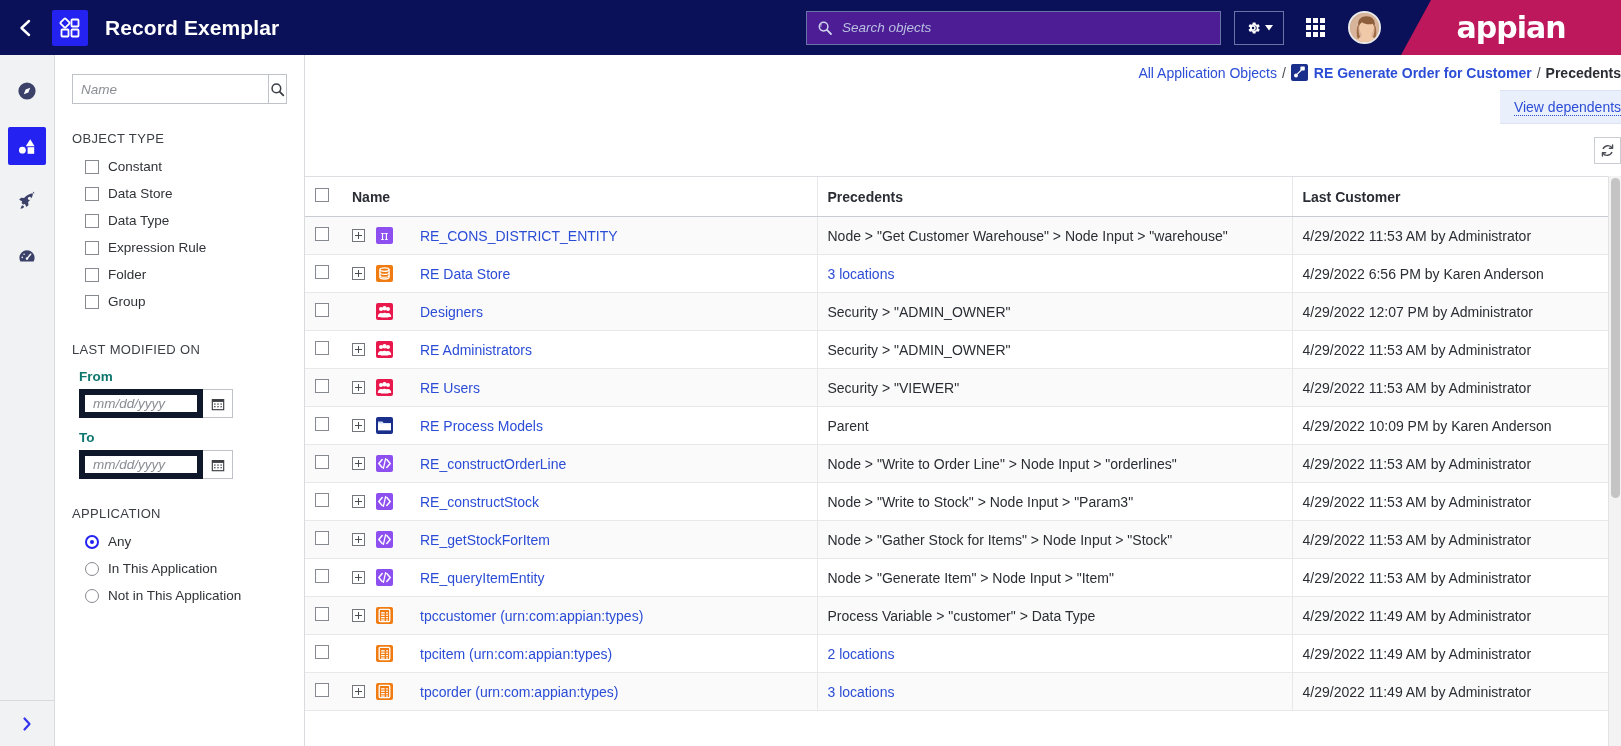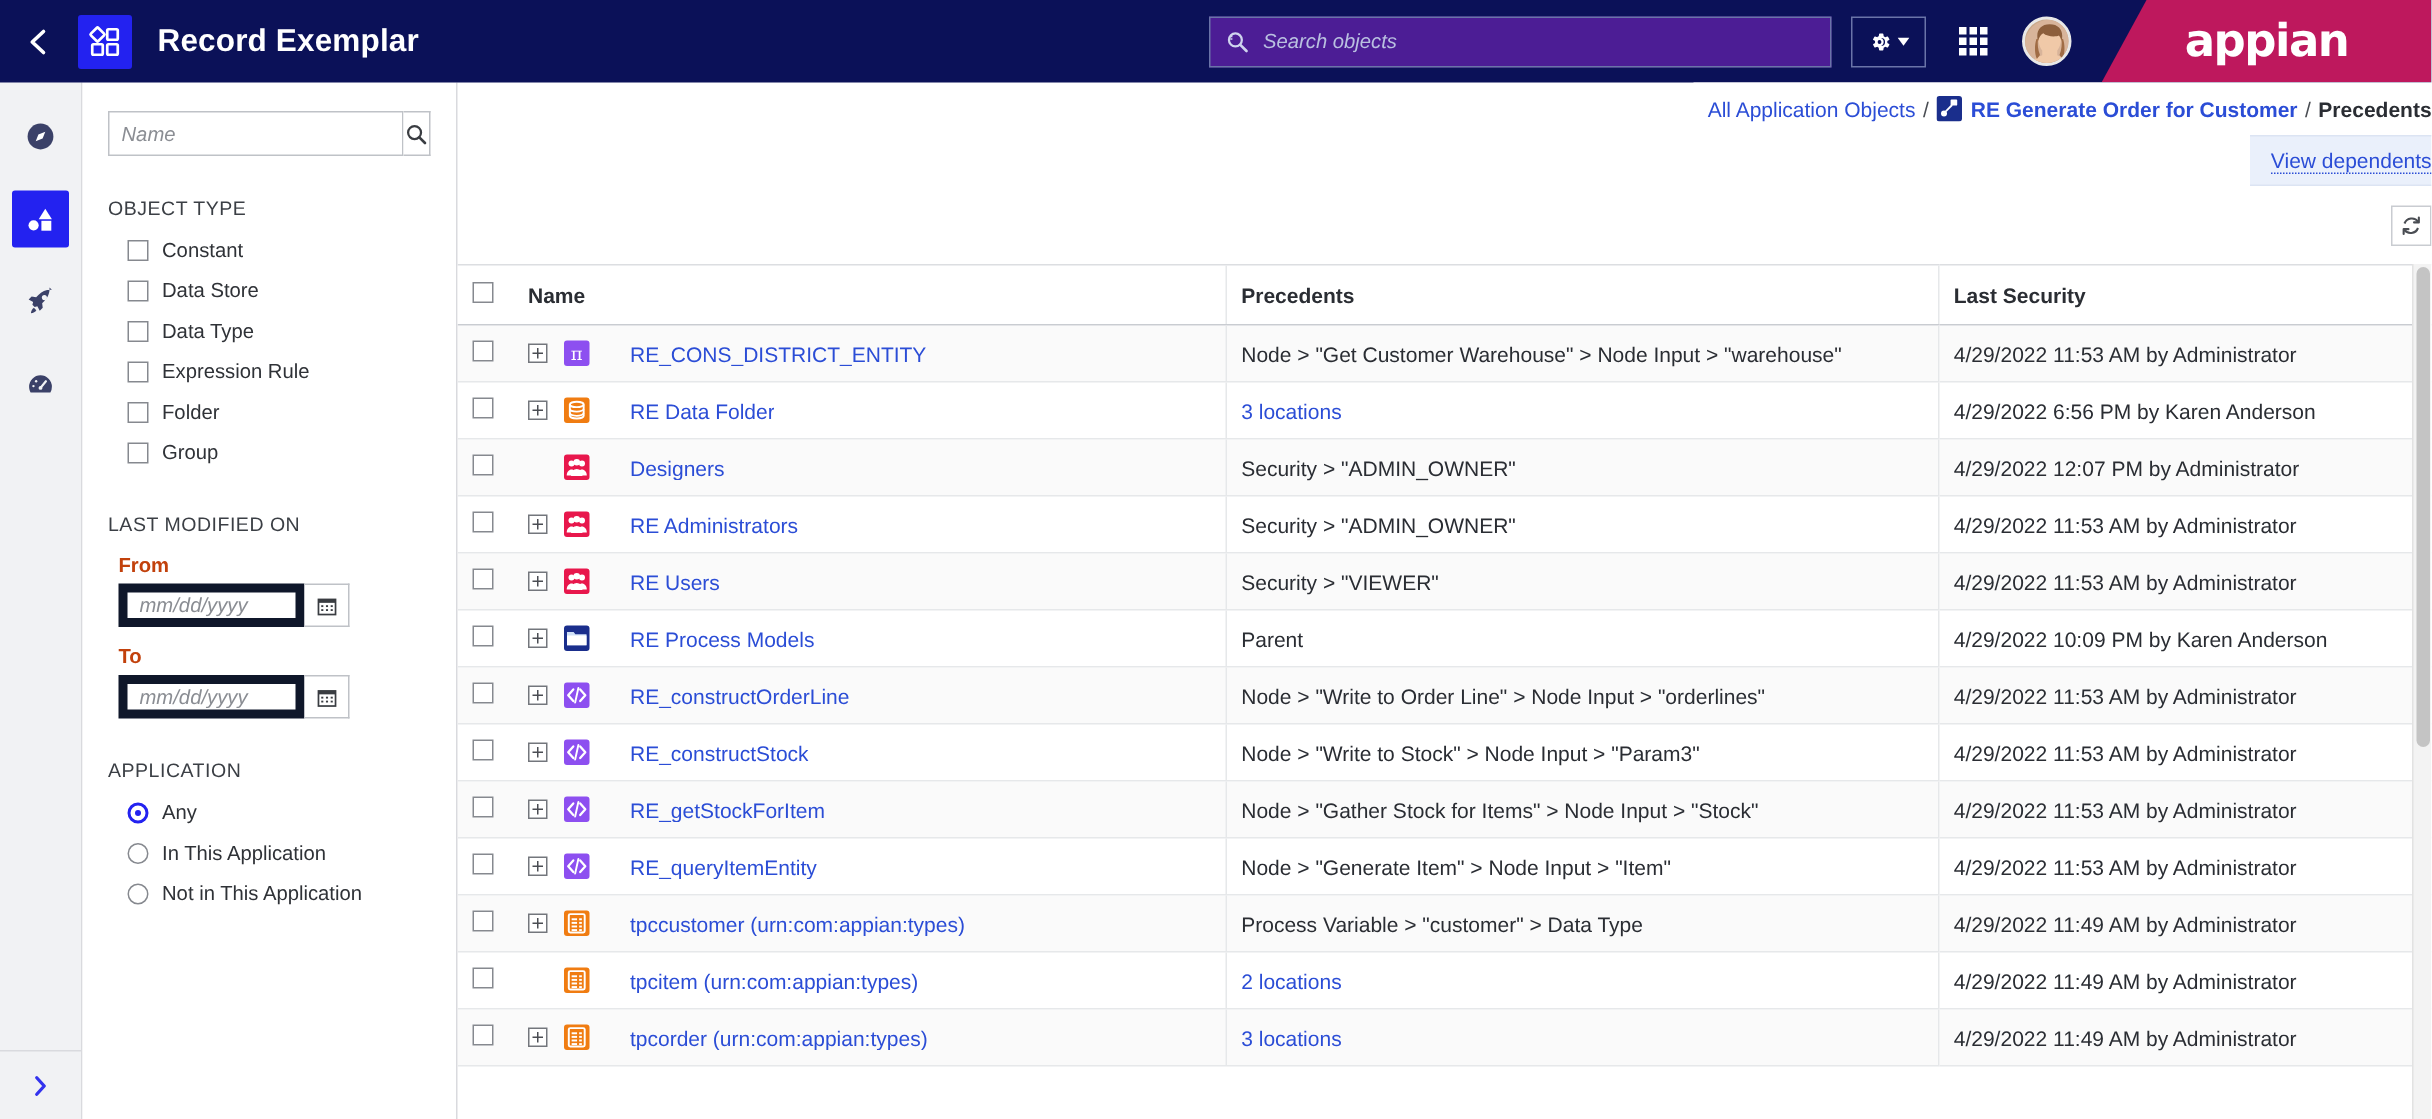--- a/index.html
+++ b/index.html
@@ -128,21 +128,21 @@
     border: 1px solid #86898f; background: #fff; flex: 0 0 14px;
     position: relative;
   }
   .f-radio.on { border-color: #2322f0; border-width: 2px; }
   .f-radio.on::after {
     content: ""; position: absolute; left: 3px; top: 3px;
     width: 4px; height: 4px; border-radius: 50%; background: #2322f0;
   }
   .f-opt-label { font-size: 13.5px; color: #2f3237; margin-left: 9px; }
   .f-sublabel {
-    font-size: 13.5px; font-weight: bold; color: #c2410c;
+    font-size: 13.5px; font-weight: bold; color: #0f766e;
     padding-left: 24px; margin-top: 12px; margin-bottom: 5px;
   }
   .f-daterow { display: flex; padding-left: 24px; }
   .f-daterow input {
     width: 124px; height: 29px; border: 6px solid #0f172a;
     padding: 0 8px; font-size: 13.5px; font-style: italic;
     color: #555; outline: none; font-family: "Liberation Sans", sans-serif;
   }
   .f-daterow input::placeholder { color: #8a8d93; font-style: italic; opacity: 1; }
   .f-datebtn {
@@ -475,21 +475,21 @@
 
     <div class="gridwrap">
       <table class="grid">
         <thead>
           <tr>
             <th class="col-cb">
               <span class="cb"></span>
             </th>
             <th class="col-name">Name</th>
             <th class="col-loc">Precedents</th>
-            <th class="col-mod">Last Security</th>
+            <th class="col-mod">Last Customer</th>
           </tr>
         </thead>
         <tbody id="grid-body">
             <tr>
               <td class="col-cb"><span class="cb"></span></td>
               <td class="col-name">
                 <div class="namecell">
                   <span class="expander"></span>
                   <span class="otype constant">
                     <svg width="17" height="17" viewBox="0 0 17 17">
@@ -508,21 +508,21 @@
                 <div class="namecell">
                   <span class="expander"></span>
                   <span class="otype datastore">
                     <svg width="17" height="17" viewBox="0 0 17 17">
                       <ellipse cx="8.5" cy="4.6" rx="4.6" ry="1.8" fill="none" stroke="#fff" stroke-width="1.3"></ellipse>
                       <path d="M3.9 4.6 v7.6 c0 1 2.1 1.8 4.6 1.8 s4.6-.8 4.6-1.8 V4.6" fill="none" stroke="#fff" stroke-width="1.3"></path>
                       <path d="M3.9 7.6 c0 1 2.1 1.8 4.6 1.8 s4.6-.8 4.6-1.8" fill="none" stroke="#fff" stroke-width="1.1"></path>
                       <path d="M3.9 10.4 c0 1 2.1 1.8 4.6 1.8 s4.6-.8 4.6-1.8" fill="none" stroke="#fff" stroke-width="1.1"></path>
                     </svg>
                   </span>
-                  <span class="nm">RE Data Folder</span>
+                  <span class="nm">RE Data Store</span>
                 </div>
               </td>
               <td class="col-loc"><span class="loclink">3 locations</span></td>
               <td class="col-mod">4/29/2022 6:56 PM by Karen Anderson</td>
             </tr>
             <tr>
               <td class="col-cb"><span class="cb"></span></td>
               <td class="col-name">
                 <div class="namecell">
                   <span class="expander blank"></span>

